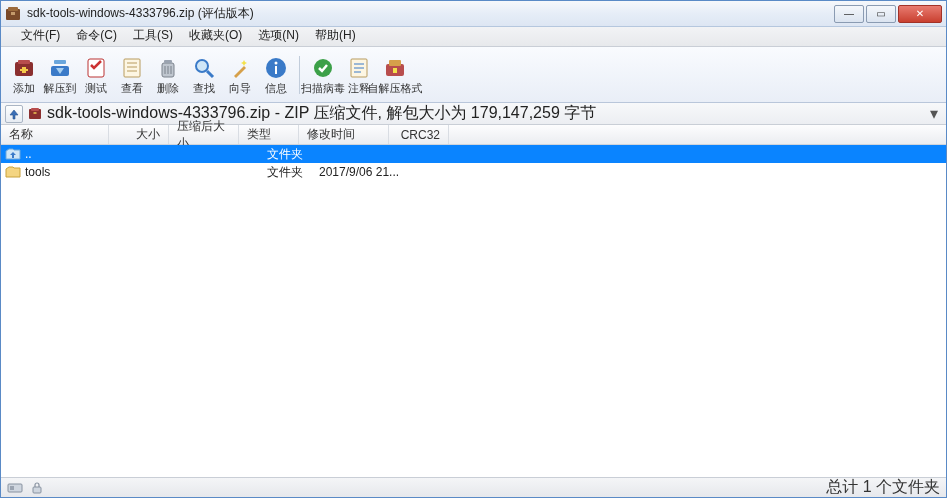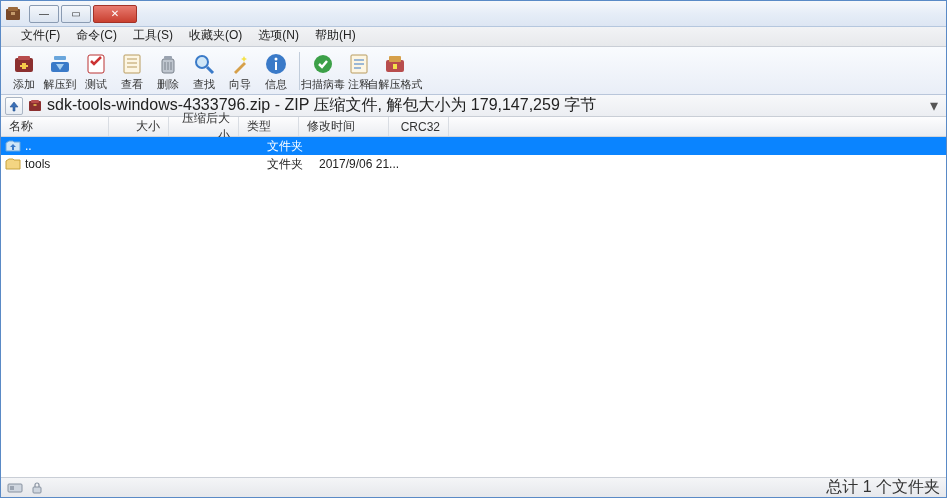--- a/index.html
+++ b/index.html
@@ -6,55 +6,56 @@
 body { background: #fff; width: 947px; height: 500px; overflow: hidden; position: relative; }
 .window { width: 947px; height: 498px; border: 1px solid #5a8ac6; display: flex; flex-direction: column; background: #fff; }
 .titlebar { height: 26px; background: linear-gradient(to bottom, #f6f8fb 0%, #e6edf7 50%, #dde6f3 100%); border-bottom: 1px solid #b5c7de; display: flex; align-items: center; padding: 0 4px; position: relative; }
 .titlebar .app-icon { width: 16px; height: 16px; margin-right: 6px; display: inline-flex; align-items: center; justify-content: center; }
 .titlebar .title-text { font-size: 12px; color: #222; flex: 1; }
 .win-controls { display: flex; gap: 0; }
 .win-btn { width: 30px; height: 18px; border: 1px solid #8a9bb2; background: linear-gradient(to bottom,#f4f7fb,#dbe4f0); border-radius: 2px; display:flex; align-items:center; justify-content:center; font-size:10px; color:#333; margin-left:2px; cursor:pointer;}
 .win-btn.close { background: linear-gradient(to bottom,#e87b70,#c94030); border-color:#a23228; color:#fff; width:44px;}
 .menubar { height: 20px; background: linear-gradient(to bottom,#f2f3f5,#e7e9ec); border-bottom: 1px solid #c9ced6; display:flex; align-items:flex-end; padding: 0 12px; font-size: 12px; color:#222; }
 .menubar .menu-item { padding: 2px 8px; cursor:pointer; }
-.toolbar { height: 48px; background: linear-gradient(to bottom,#f9fbfe,#e9eef7); border-bottom:1px solid #b9c6da; display:flex; align-items:center; padding: 12px 6px; gap: 2px; }
+.toolbar { height: 56px; background: linear-gradient(to bottom,#f9fbfe,#e9eef7); border-bottom:1px solid #b9c6da; display:flex; align-items:center; padding: 12px 6px; gap: 2px; }
 .tool-btn { width: 34px; height: 44px; display:flex; flex-direction:column; align-items:center; justify-content:center; cursor:pointer; border-radius:3px; padding-top:2px;}
 .tool-btn .ticon { width: 24px; height: 24px; display:flex; align-items:center; justify-content:center; }
 .tool-btn .tlabel { font-size: 11px; color:#333; margin-top:1px; white-space:nowrap;}
 .tool-sep { width:1px; height:38px; background:#c2cddb; margin: 0 4px; }
 .pathbar { height: 22px; background: linear-gradient(to bottom,#f7f8fa,#eceef2); border-bottom:1px solid #c9ced6; display:flex; align-items:center; padding: 0 4px; font-size:16px; color:#222; }
 .pathbar .up-btn { width:18px; height:18px; border:1px solid #aab5c4; background:linear-gradient(to bottom,#fdfefe,#e7ecf3); border-radius:2px; display:flex; align-items:center; justify-content:center; margin-right:4px; cursor:pointer; font-size:12px;}
 .pathbar .archive-icon { width:16px; height:16px; margin-right:4px; display:inline-flex; align-items:center; justify-content:center;}
 .pathbar .path-text { flex:1; overflow:hidden; white-space:nowrap; text-overflow:ellipsis; }
 .pathbar .dd { width:16px; text-align:center; cursor:pointer; color:#555;}
 .headers { height: 20px; background: linear-gradient(to bottom,#fdfdfe,#ebedf1); border-bottom:1px solid #d0d4db; display:flex; font-size:12px; color:#333; }
 .hcol { border-right:1px solid #d9dde3; padding: 2px 8px; display:flex; align-items:center; cursor:pointer; }
 .filelist { flex:1; background:#fff; overflow:auto; font-size:12px; color:#222; }
 .row { height: 18px; display:flex; align-items:center; padding-left:4px; cursor:pointer;}
 .row.selected { background:#0a84ff; color:#fff; }
 .row .ficon { width:16px; height:16px; margin-right:4px; display:inline-flex; align-items:center; justify-content:center; flex-shrink:0;}
 .row .cell { overflow:hidden; white-space:nowrap; text-overflow:ellipsis; padding-right:8px; }
 .statusbar { height: 20px; background: linear-gradient(to bottom,#f4f5f7,#e6e8ec); border-top:1px solid #c9ced6; display:flex; align-items:center; font-size:16px; color:#333; padding: 0 6px; justify-content:space-between;}
 .statusbar .status-left { display:flex; align-items:center; gap:6px;}
 .status-icon { width:16px; height:14px; display:inline-flex; align-items:center; justify-content:center; }
-.hcol.name{width:108px;} .hcol.size{width:60px; justify-content:flex-end;} .hcol.packed{width:70px; justify-content:flex-end;text-align:right;} .hcol.type{width:60px;text-align:right;} .hcol.mod{width:90px;} .hcol.crc{width:60px; justify-content:flex-end;}
+.hcol.name{width:108px;} .hcol.size{width:60px; justify-content:flex-end;} .hcol.packed{width:70px; justify-content:flex-end;} .hcol.type{width:60px;text-align:right;} .hcol.mod{width:90px;} .hcol.crc{width:60px; justify-content:flex-end;}
 .row .c-name{width:104px;} .row .c-size{width:60px; text-align:right;} .row .c-packed{width:70px; text-align:right;} .row .c-type{width:60px;text-align:center;} .row .c-mod{width:90px;} .row .c-crc{width:60px; text-align:right;}
 </style>
 </head>
 <body>
 
 <div class="window">
   <div class="titlebar">
     <span class="app-icon">
       <svg width="16" height="16" viewBox="0 0 16 16">
           <rect x="1" y="3" width="14" height="11" rx="1" fill="#7a4a2a"></rect>
           <rect x="3" y="1" width="10" height="4" rx="1" fill="#9b6a3c"></rect>
           <rect x="6" y="6" width="4" height="3" fill="#c49a6c"></rect>
         </svg>
     </span>
+    <span class="title-text">sdk-tools-windows-4333796.zip (评估版本)</span>
     <div class="win-controls">
       <div class="win-btn">—</div>
       <div class="win-btn">▭</div>
       <div class="win-btn close">✕</div>
     </div>
   </div>
 
   <div class="menubar" id="menubar">
       <span class="menu-item">文件(F)</span>
       <span class="menu-item">命令(C)</span>

